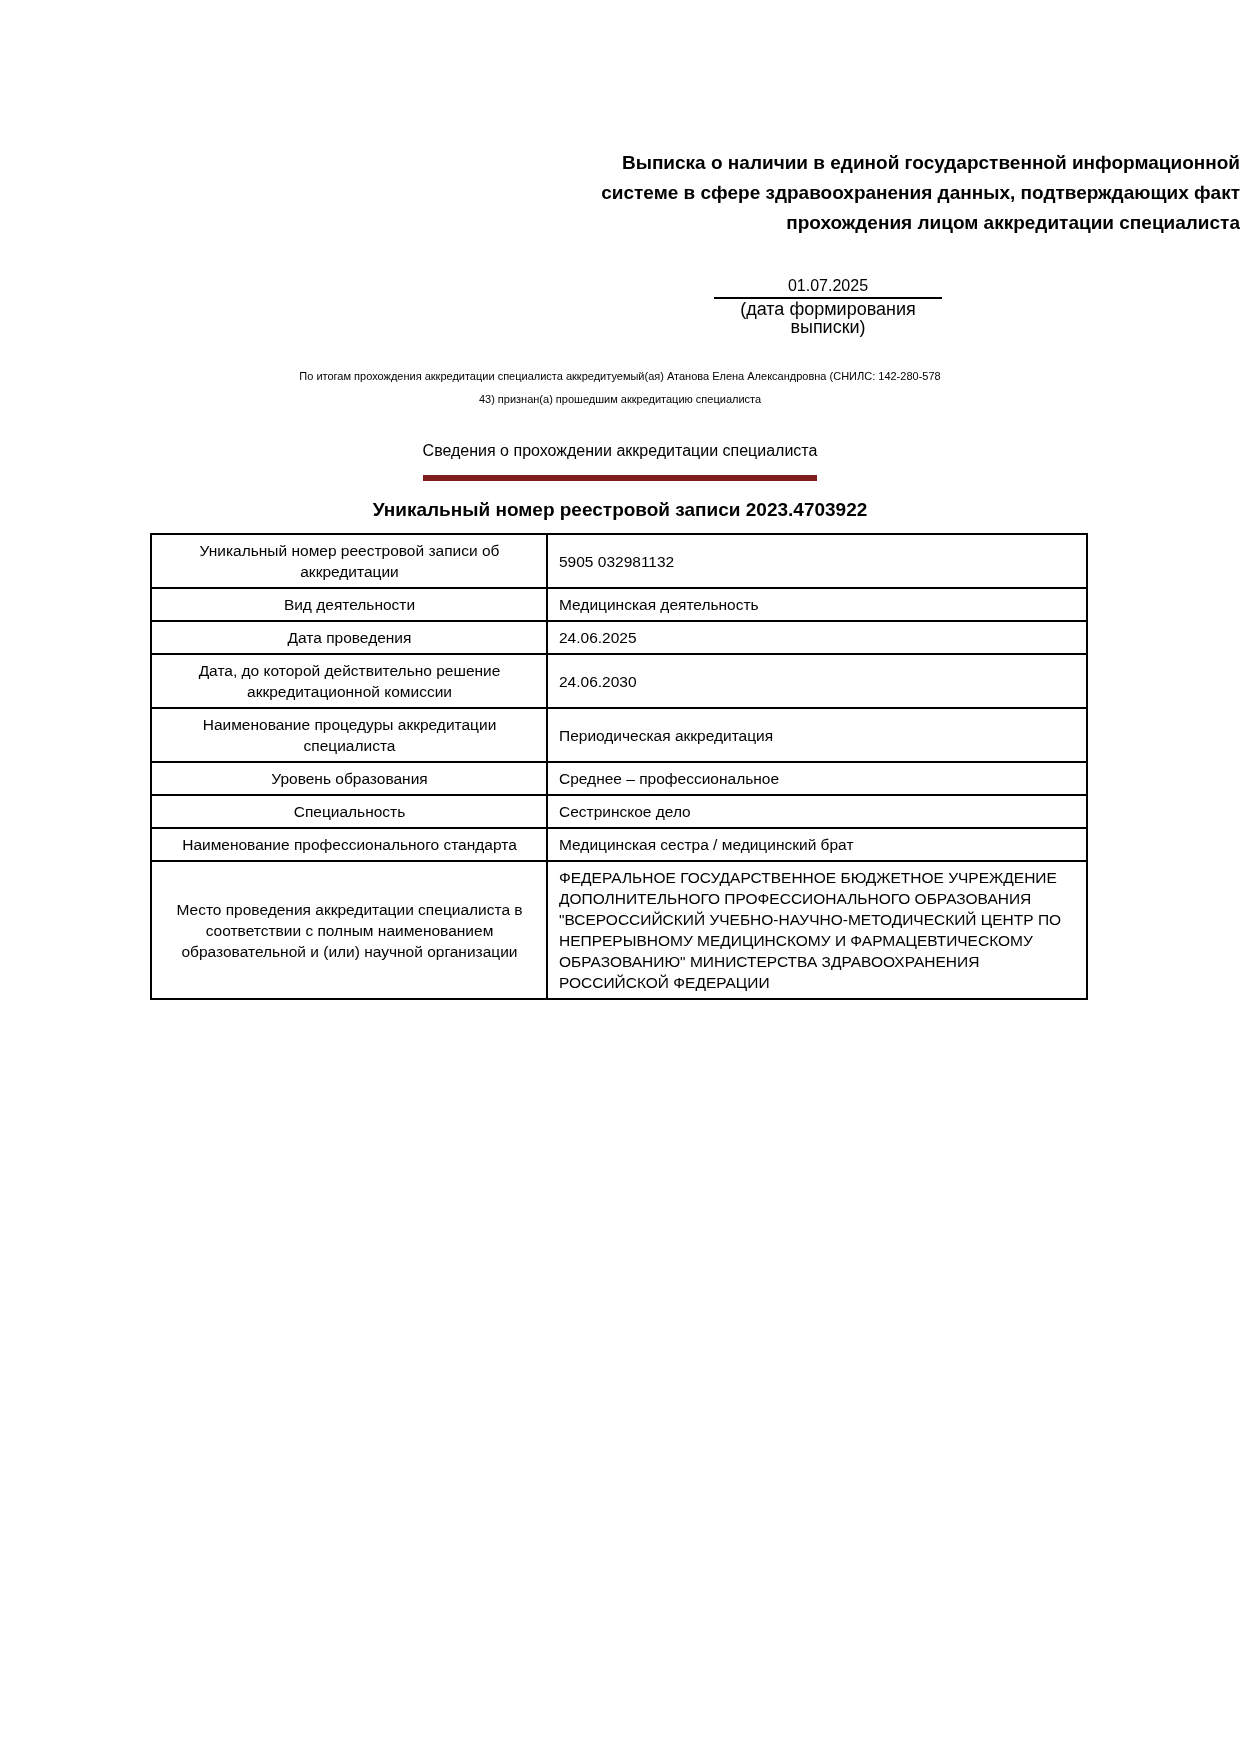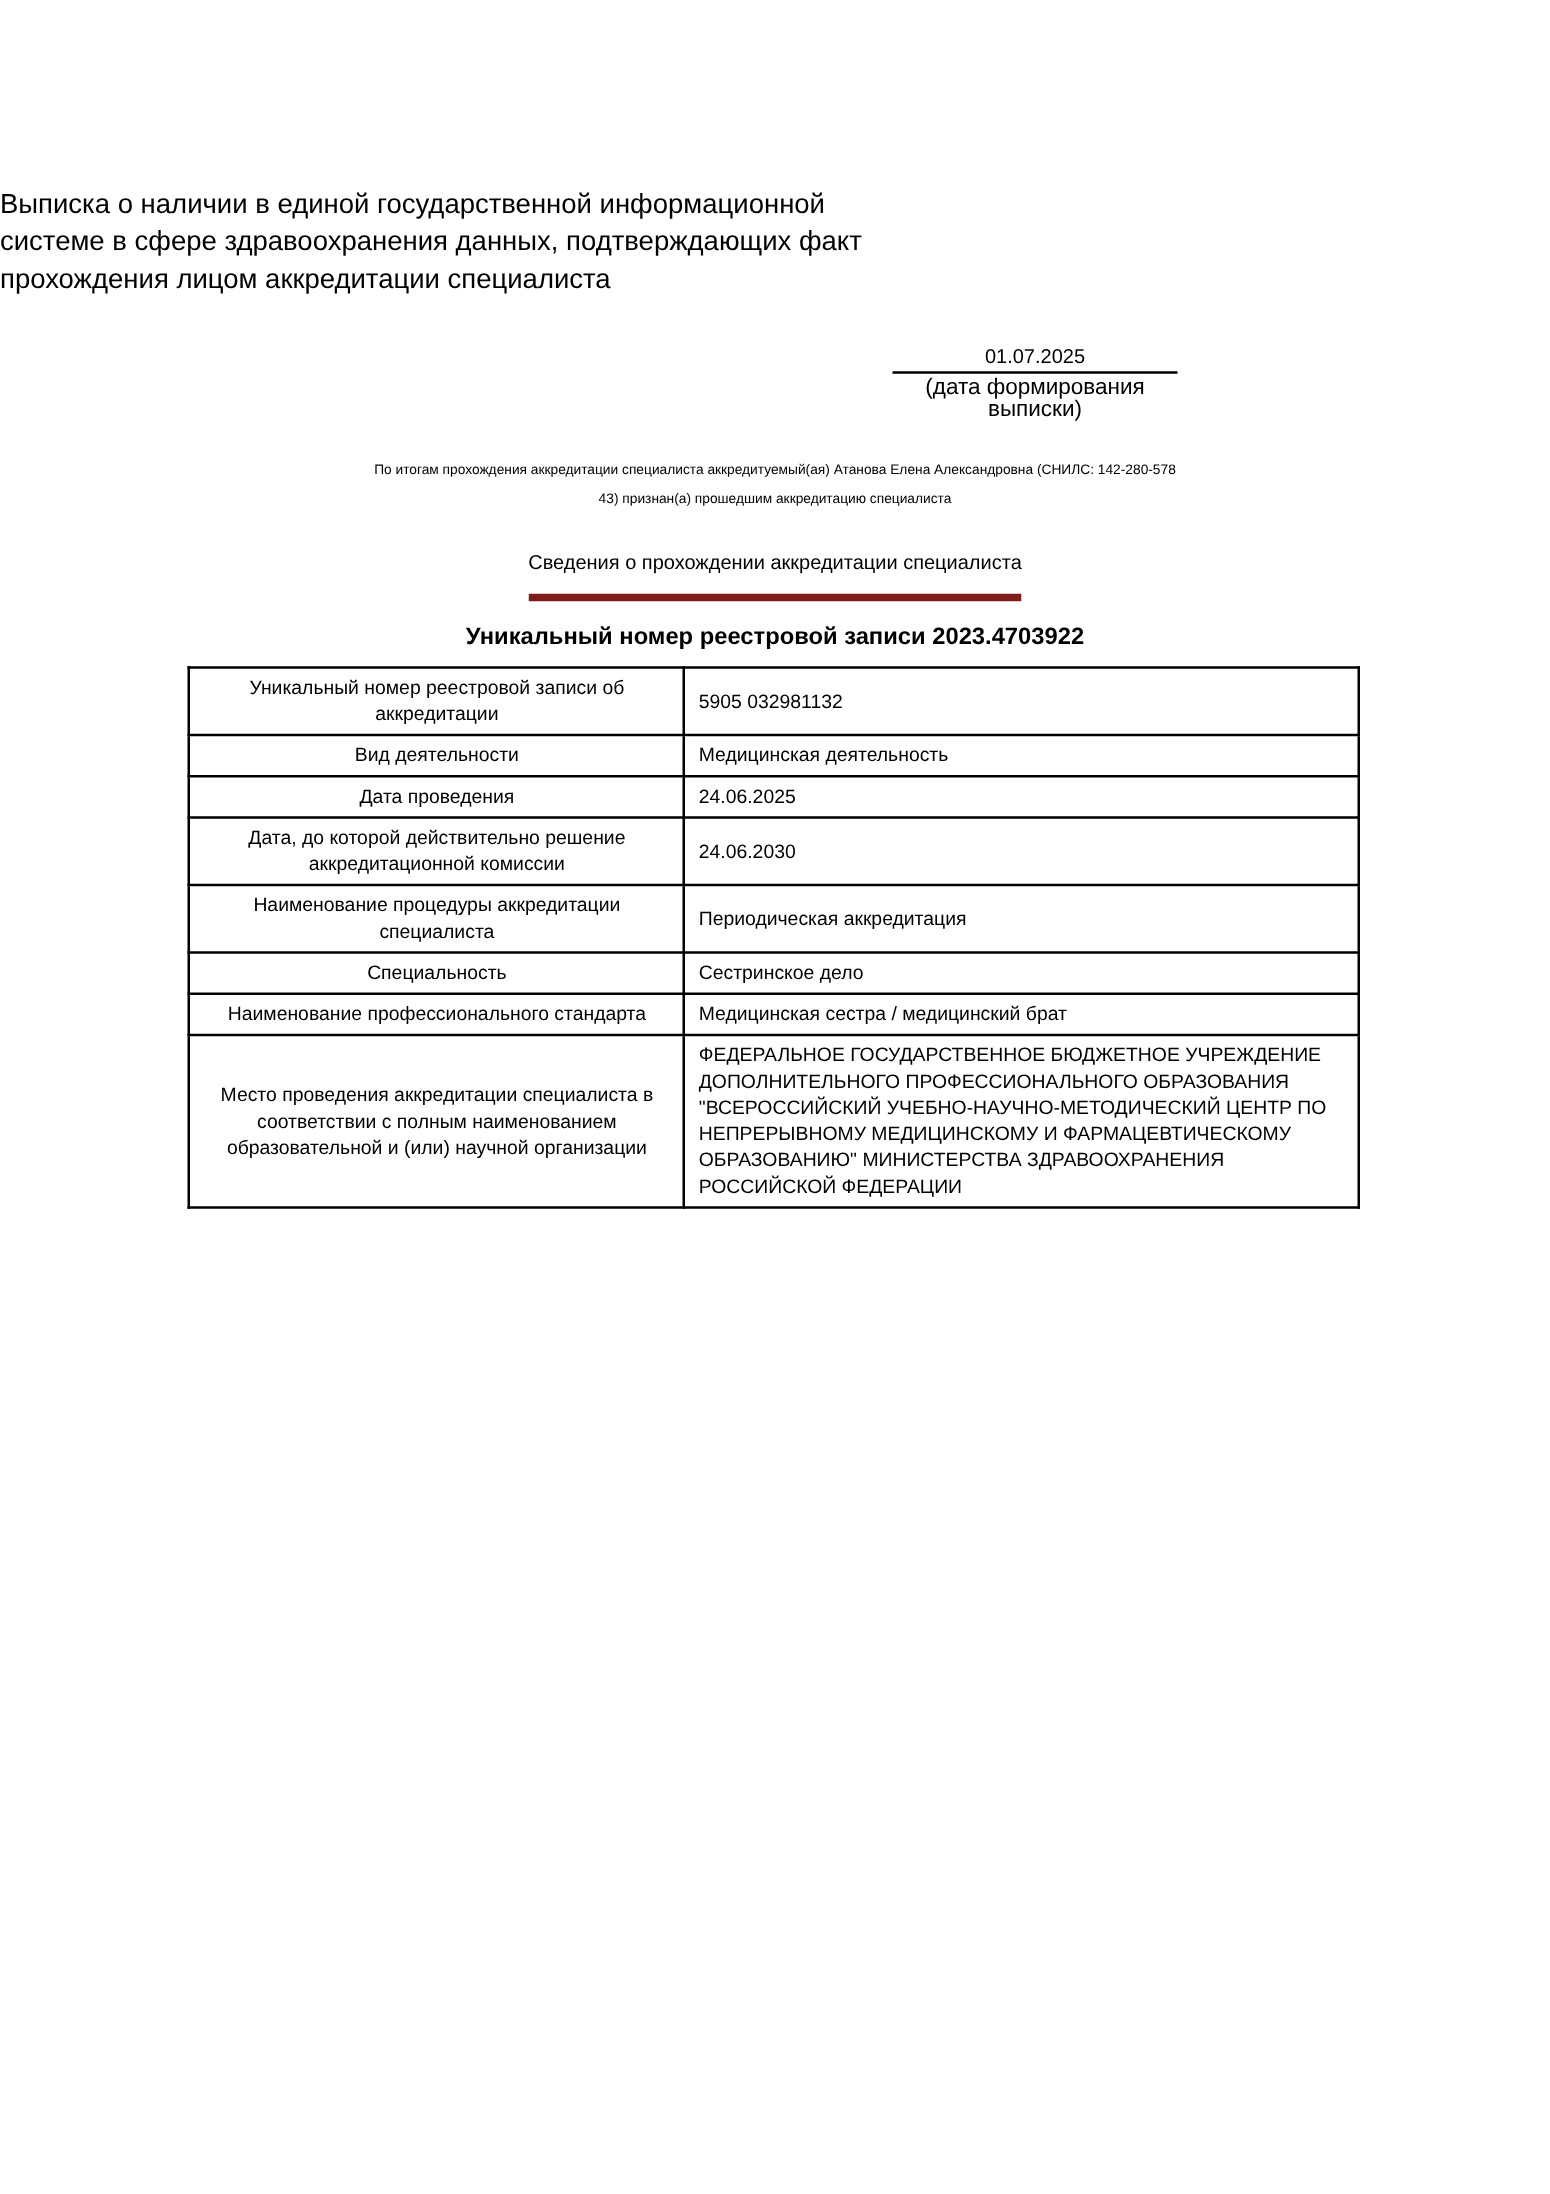--- a/index.html
+++ b/index.html
@@ -10,23 +10,23 @@
     width: 1240px;
     height: 1755px;
     background: #ffffff;
     color: #000000;
     font-family: "Liberation Sans", sans-serif;
     position: relative;
     overflow: hidden;
   }
   .page-title {
     margin: 148px auto 0 auto;
-    text-align: left;
-    font-size: 22px;
-    font-weight: normal;
+    text-align: right;
+    font-size: 19px;
+    font-weight: bold;
     line-height: 30px;
     white-space: pre-line;
   }
   .date-block {
     margin-top: 38px;
     margin-left: 714px;
     width: 228px;
     text-align: center;
   }
   .date-value {
@@ -128,20 +128,24 @@
     </tr>
     <tr>
       <td class="cell-label">Дата, до которой действительно решение аккредитационной комиссии</td>
       <td class="cell-value">24.06.2030</td>
     </tr>
     <tr>
       <td class="cell-label">Наименование процедуры аккредитации специалиста</td>
       <td class="cell-value">Периодическая аккредитация</td>
     </tr>
     <tr>
+      <td class="cell-label">Уровень образования</td>
+      <td class="cell-value">Среднее – профессиональное</td>
+    </tr>
+    <tr>
       <td class="cell-label">Специальность</td>
       <td class="cell-value">Сестринское дело</td>
     </tr>
     <tr>
       <td class="cell-label">Наименование профессионального стандарта</td>
       <td class="cell-value">Медицинская сестра / медицинский брат</td>
     </tr>
     <tr>
       <td class="cell-label">Место проведения аккредитации специалиста в соответствии с полным наименованием образовательной и (или) научной организации</td>
       <td class="cell-value">ФЕДЕРАЛЬНОЕ ГОСУДАРСТВЕННОЕ БЮДЖЕТНОЕ УЧРЕЖДЕНИЕ ДОПОЛНИТЕЛЬНОГО ПРОФЕССИОНАЛЬНОГО ОБРАЗОВАНИЯ "ВСЕРОССИЙСКИЙ УЧЕБНО-НАУЧНО-МЕТОДИЧЕСКИЙ ЦЕНТР ПО НЕПРЕРЫВНОМУ МЕДИЦИНСКОМУ И ФАРМАЦЕВТИЧЕСКОМУ ОБРАЗОВАНИЮ" МИНИСТЕРСТВА ЗДРАВООХРАНЕНИЯ РОССИЙСКОЙ ФЕДЕРАЦИИ</td>

